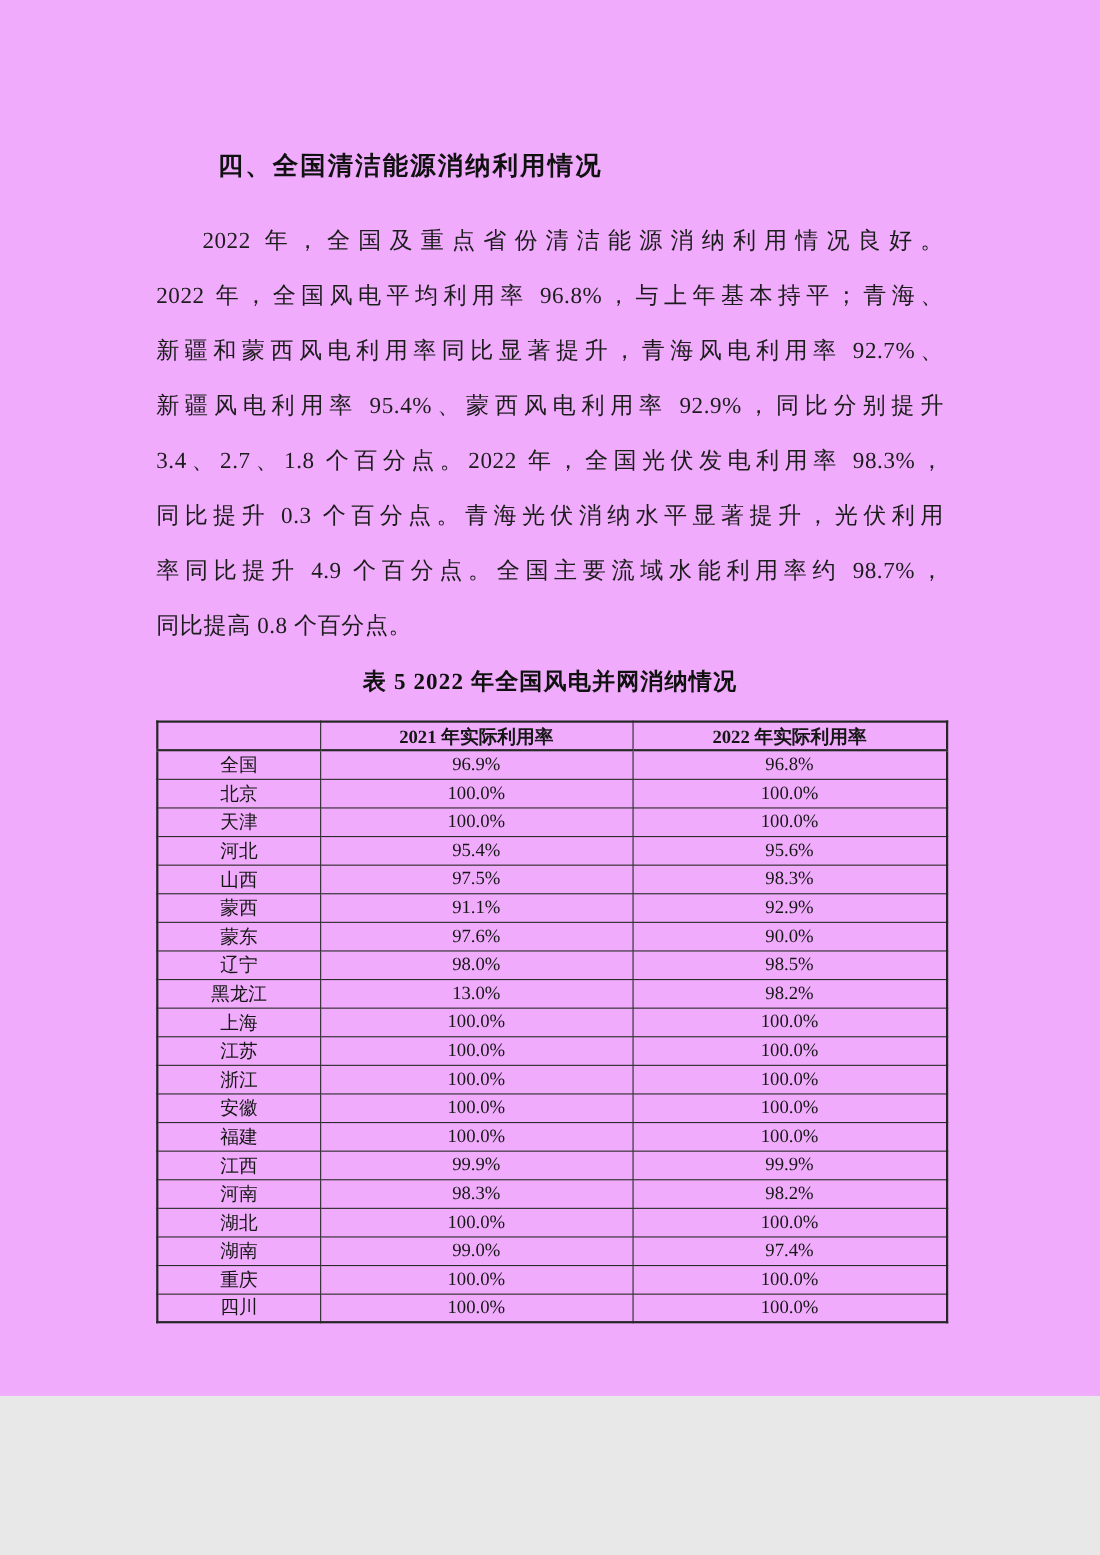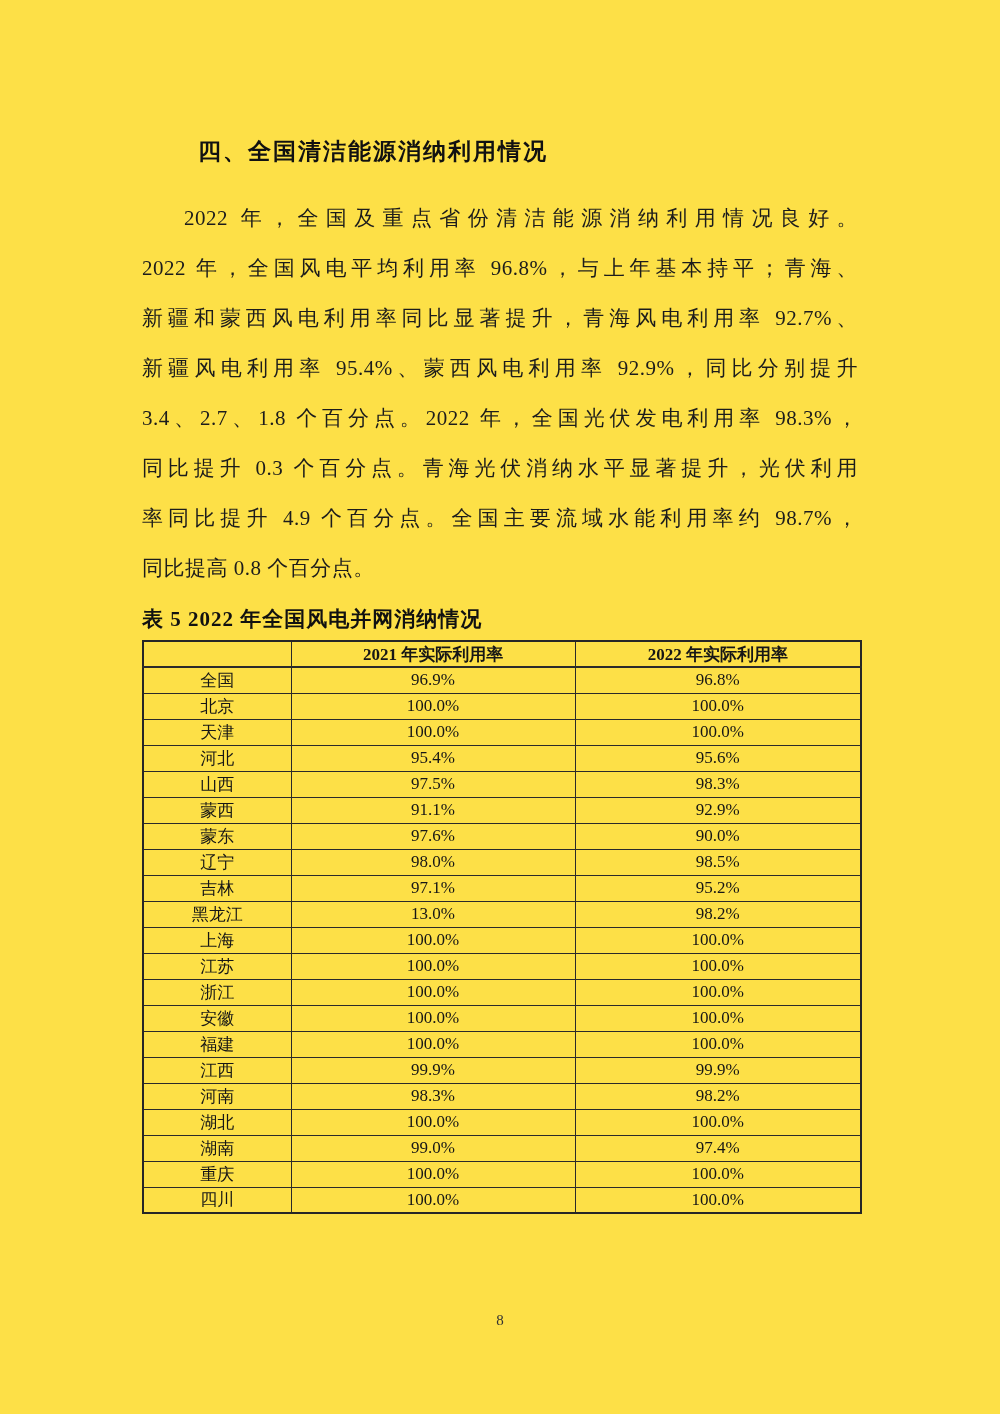--- a/index.html
+++ b/index.html
@@ -1,21 +1,21 @@
 <!DOCTYPE html>
 <html><head>
 <meta charset="utf-8">
 <style>
   * { margin: 0; padding: 0; box-sizing: border-box; }
   html, body { background: #e8e8e8; }
   .page {
     width: 1000px;
-    height: 1414px;
+    height: 1269px;
     margin: 0 auto;
-    background: #fde047;
+    background: #f0abfc;
     position: relative;
     color: #1c1c1c;
     font-family: "Liberation Serif", "DejaVu Serif", serif;
     overflow: hidden;
   }
   .content { padding: 135px 142px 0 142px; }
 
   .heading {
     font-family: "DejaVu Sans", "Liberation Sans", sans-serif;
     font-weight: 600;
@@ -33,29 +33,30 @@
     text-align: justify;
     text-align-last: justify;
     letter-spacing: 0.5px;
     color: #1c1c1c;
   }
   .paragraph .line.first { text-indent: 42px; }
   .paragraph .line.last { text-align: left; text-align-last: left; }
 
   .table-title {
     margin-top: 10px;
+    text-align: center;
     font-weight: 700;
     font-size: 21px;
     line-height: 32px;
     letter-spacing: 1px;
     color: #111;
   }
 
   table.data-table {
-    margin: 5px auto 0 auto;
+    margin: 20px auto 0 auto;
     width: 718px;
     border-collapse: collapse;
     table-layout: fixed;
     border: 2px solid #262626;
   }
   .data-table col.c1 { width: 148px; }
   .data-table col.c2 { width: 284px; }
   .data-table col.c3 { width: 286px; }
   .data-table th, .data-table td {
     border: 1.5px solid #2a2a2a;
@@ -152,25 +153,20 @@
             <td>蒙东</td>
             <td>97.6%</td>
             <td>90.0%</td>
           </tr>
           <tr>
             <td>辽宁</td>
             <td>98.0%</td>
             <td>98.5%</td>
           </tr>
           <tr>
-            <td>吉林</td>
-            <td>97.1%</td>
-            <td>95.2%</td>
-          </tr>
-          <tr>
             <td>黑龙江</td>
             <td>13.0%</td>
             <td>98.2%</td>
           </tr>
           <tr>
             <td>上海</td>
             <td>100.0%</td>
             <td>100.0%</td>
           </tr>
           <tr>

